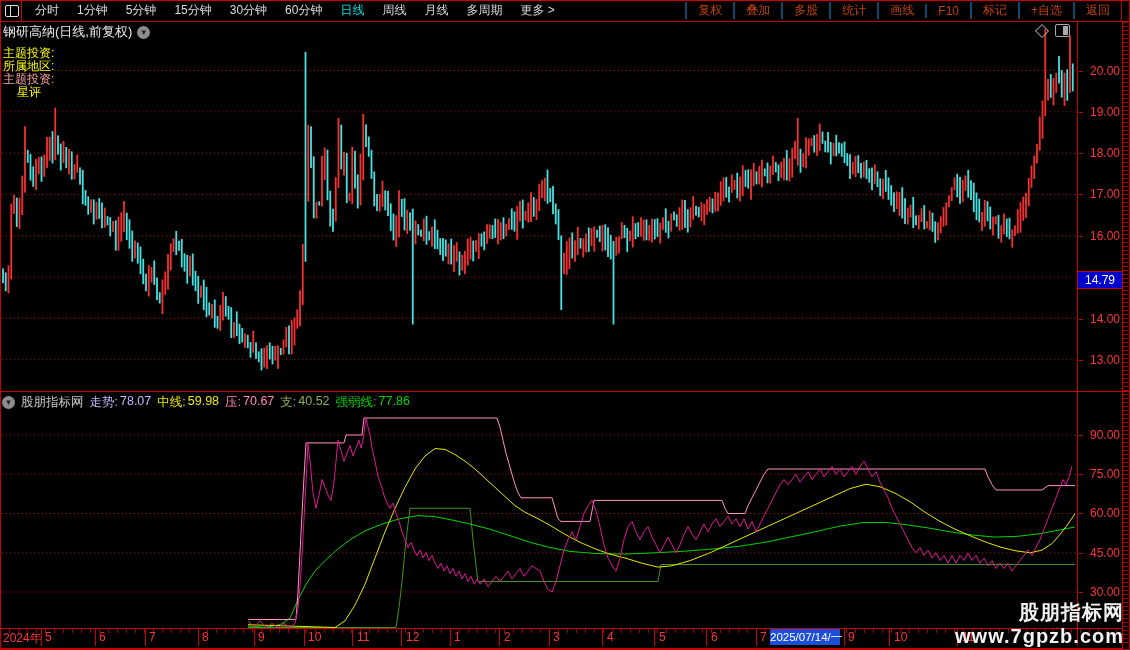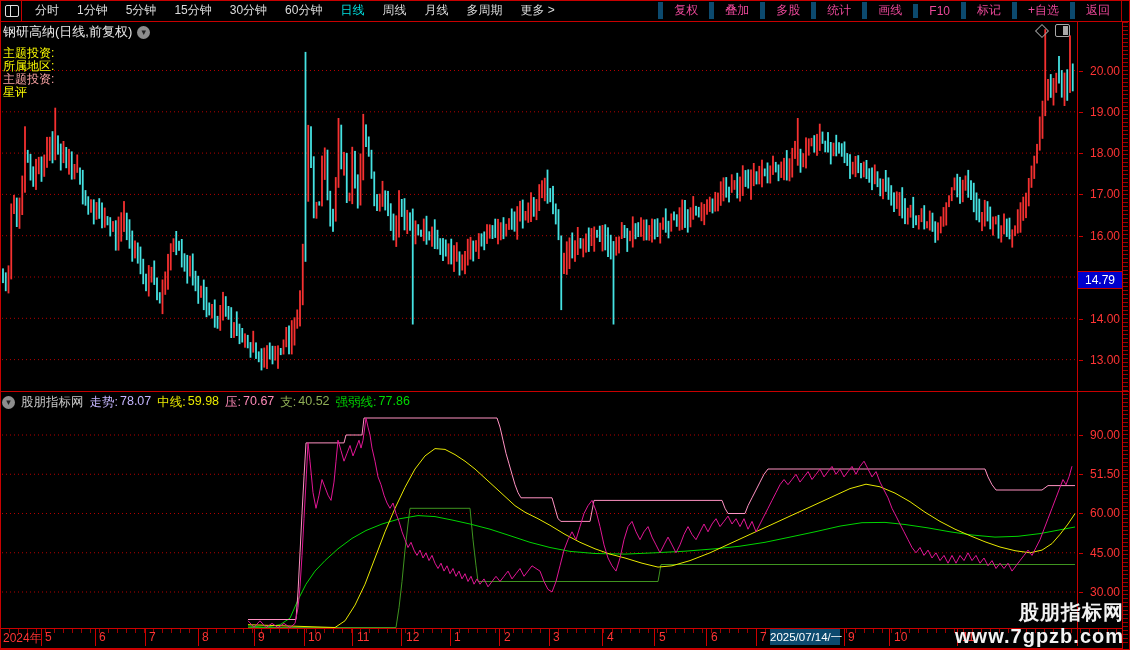--- a/index.html
+++ b/index.html
@@ -10,21 +10,21 @@
   #frame{left:0;top:0;width:1128px;height:648px;border:1px solid #c80000;pointer-events:none;z-index:50;}
   
   #topbar{left:0;top:0;width:1130px;height:21px;background:#000;border-bottom:1px solid #c80000;z-index:10;}
   #panel-toggle{left:5px;top:5px;width:12px;height:10px;border:1px solid #e0e0e0;border-radius:2px;}
   #panel-toggle i{position:absolute;left:4px;top:0;width:1px;height:10px;background:#e0e0e0;}
   #topbar-div1{left:21px;top:0;width:1px;height:21px;background:#c80000;}
   #left-menu{left:26px;top:0;height:21px;display:flex;align-items:center;gap:0;}
   .lmenu{color:#dcdcdc;font-size:12px;padding:0 9px;white-space:nowrap;cursor:default;}
   .lmenu.active{color:#00e0e0;}
   #right-menu{right:8px;top:0;height:21px;display:flex;align-items:center;border-right:1px solid #b40000;}
-  .rmenu{color:#ec4899;font-size:12px;padding:0 11px;border-left:5px solid #0c4a6e;white-space:nowrap;}
+  .rmenu{color:#c2410c;font-size:12px;padding:0 11px;border-left:2px solid #0c4a6e;white-space:nowrap;}
   
   #chart-title{left:3px;top:23px;color:#e8e8e8;font-size:13px;display:flex;align-items:center;gap:5px;}
   .chev-circle{display:inline-flex;width:13px;height:13px;border-radius:50%;background:#8d8d8d;color:#222;
                font-size:9px;line-height:13px;justify-content:center;align-items:center;}
   .infolbl{font-size:12px;left:3px;}
   .y-lbl{color:#ffff00;}
   .r-lbl{color:#fca5a5;}
   
   #icon-diamond{left:1037px;top:26px;width:8px;height:8px;border:1px solid #999;transform:rotate(45deg);}
   #icon-split{left:1055px;top:24px;width:13px;height:11px;border:1px solid #a8a8a8;border-radius:2px;}
@@ -46,21 +46,21 @@
   .fld{display:flex;gap:2px;}
   .f0{color:#c4b5fd;} .f1{color:#e8e800;} .f2{color:#ff8ab8;} .f3{color:#8fae56;} .f4{color:#00d800;}
   
   #time-axis{left:0;top:628px;width:1122px;height:19px;border-top:1px solid #cc0000;border-bottom:1px solid #cc0000;z-index:4;}
   #ticks-top{left:0;top:629px;width:1122px;height:4px;
       background:repeating-linear-gradient(90deg,rgba(190,0,0,.85) 0,rgba(190,0,0,.85) 1px,transparent 1px,transparent 9px);}
   #ticks-bot{left:0;top:648px;width:1122px;height:2px;
       background:repeating-linear-gradient(90deg,rgba(190,0,0,.85) 0,rgba(190,0,0,.85) 1px,transparent 1px,transparent 9px);}
   .mon{position:absolute;top:630px;color:#ff3434;font-size:12px;white-space:nowrap;}
   .msep{position:absolute;top:628px;width:1px;height:18px;background:#cc0000;}
-  #time-box{position:absolute;top:629px;height:16px;background:#0c4a6e;color:#fff;font-size:11.5px;
+  #time-box{position:absolute;top:629px;height:16px;background:#1d4ed8;color:#fff;font-size:11.5px;
             text-align:center;line-height:16px;z-index:5;white-space:nowrap;}
   
   #watermark{right:6px;bottom:2px;text-align:right;color:#f2f2f2;font-weight:bold;z-index:20;line-height:24px;}
   #watermark div{font-size:20px;letter-spacing:1px;}
   svg{position:absolute;display:block;}
 </style>
 </head>
 <body>
 
 <div class="abs" id="topbar">
@@ -495,21 +495,21 @@
     <rect x="1071.85" y="63.5" width="1.8" height="27.8" fill="#45e2e2"></rect>
   </svg>
 
 <div class="abs" id="chart-title">
   <span>钢研高纳(日线,前复权)</span>
   <span class="chev-circle">▾</span>
 </div>
 <div class="abs infolbl y-lbl" style="top:45px;">主题投资:</div>
 <div class="abs infolbl y-lbl" style="top:58px;">所属地区:</div>
 <div class="abs infolbl r-lbl" style="top:71px;">主题投资:</div>
-<div class="abs infolbl y-lbl" style="top:84px;">星评</div>
+<div class="abs infolbl y-lbl" style="top:84px;margin-left:14px;">星评</div>
 
 <div class="abs" id="icon-diamond"></div>
 <div class="abs" id="icon-split">
     <i></i>
   </div>
 
 <div class="abs hline" style="left:0;top:391px;width:1130px;"></div>
 
 <div class="abs" id="sub-header">
   <span class="chev-circle">▾</span>
@@ -556,21 +556,21 @@
     <div class="axlbl" style="left: 1080px; top: 105px;">19.00</div>
     <div class="axlbl" style="left: 1080px; top: 146px;">18.00</div>
     <div class="axlbl" style="left: 1080px; top: 187px;">17.00</div>
     <div class="axlbl" style="left: 1080px; top: 229px;">16.00</div>
     <div class="axlbl" style="left: 1080px; top: 312px;">14.00</div>
     <div class="axlbl" style="left: 1080px; top: 353px;">13.00</div>
   </div>
 <div class="abs" id="price-box" style="top: 271px;">14.79</div>
 <div id="value-labels">
     <div class="axlbl" style="left: 1080px; top: 428px;">90.00</div>
-    <div class="axlbl" style="left: 1080px; top: 467px;">51.50</div>
+    <div class="axlbl" style="left: 1080px; top: 467px;">75.00</div>
     <div class="axlbl" style="left: 1080px; top: 506px;">60.00</div>
     <div class="axlbl" style="left: 1080px; top: 546px;">45.00</div>
     <div class="axlbl" style="left: 1080px; top: 585px;">30.00</div>
   </div>
 <div class="abs" id="right-ticks"></div>
 
 <div class="abs" id="time-axis"></div>
 <div class="abs" id="ticks-top"></div>
 <div class="abs" id="ticks-bot"></div>
 <div id="time-box" style="left: 770px; width: 70px;">2025/07/14/一</div>

